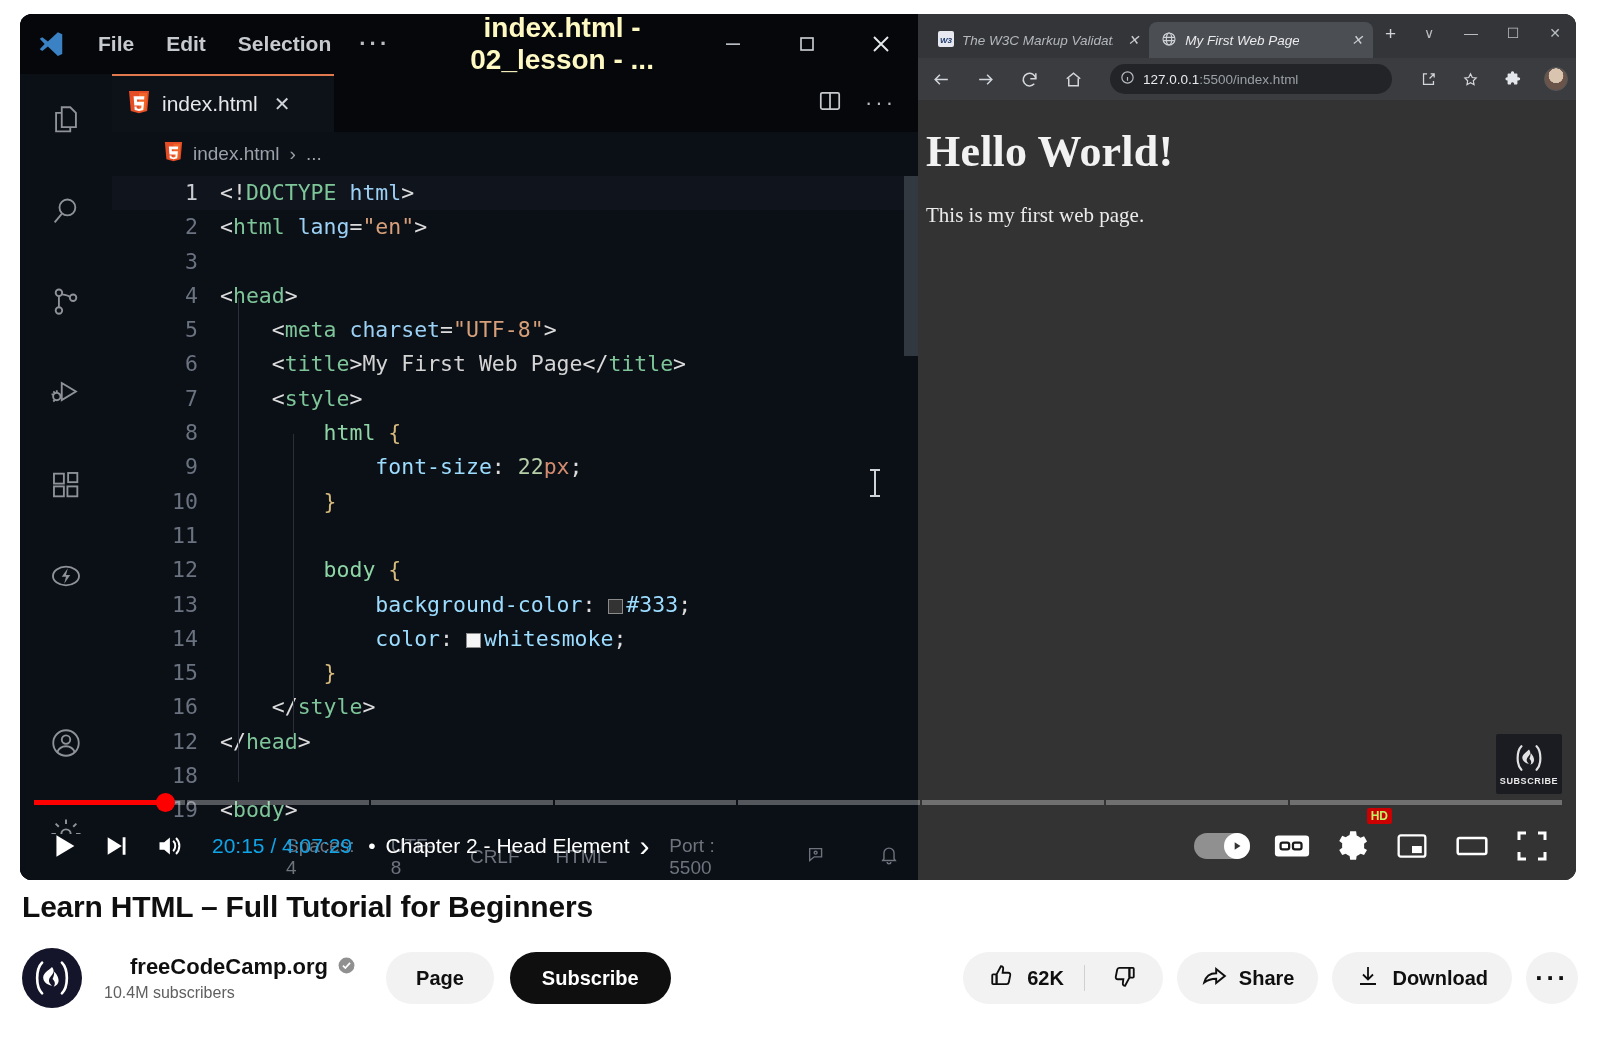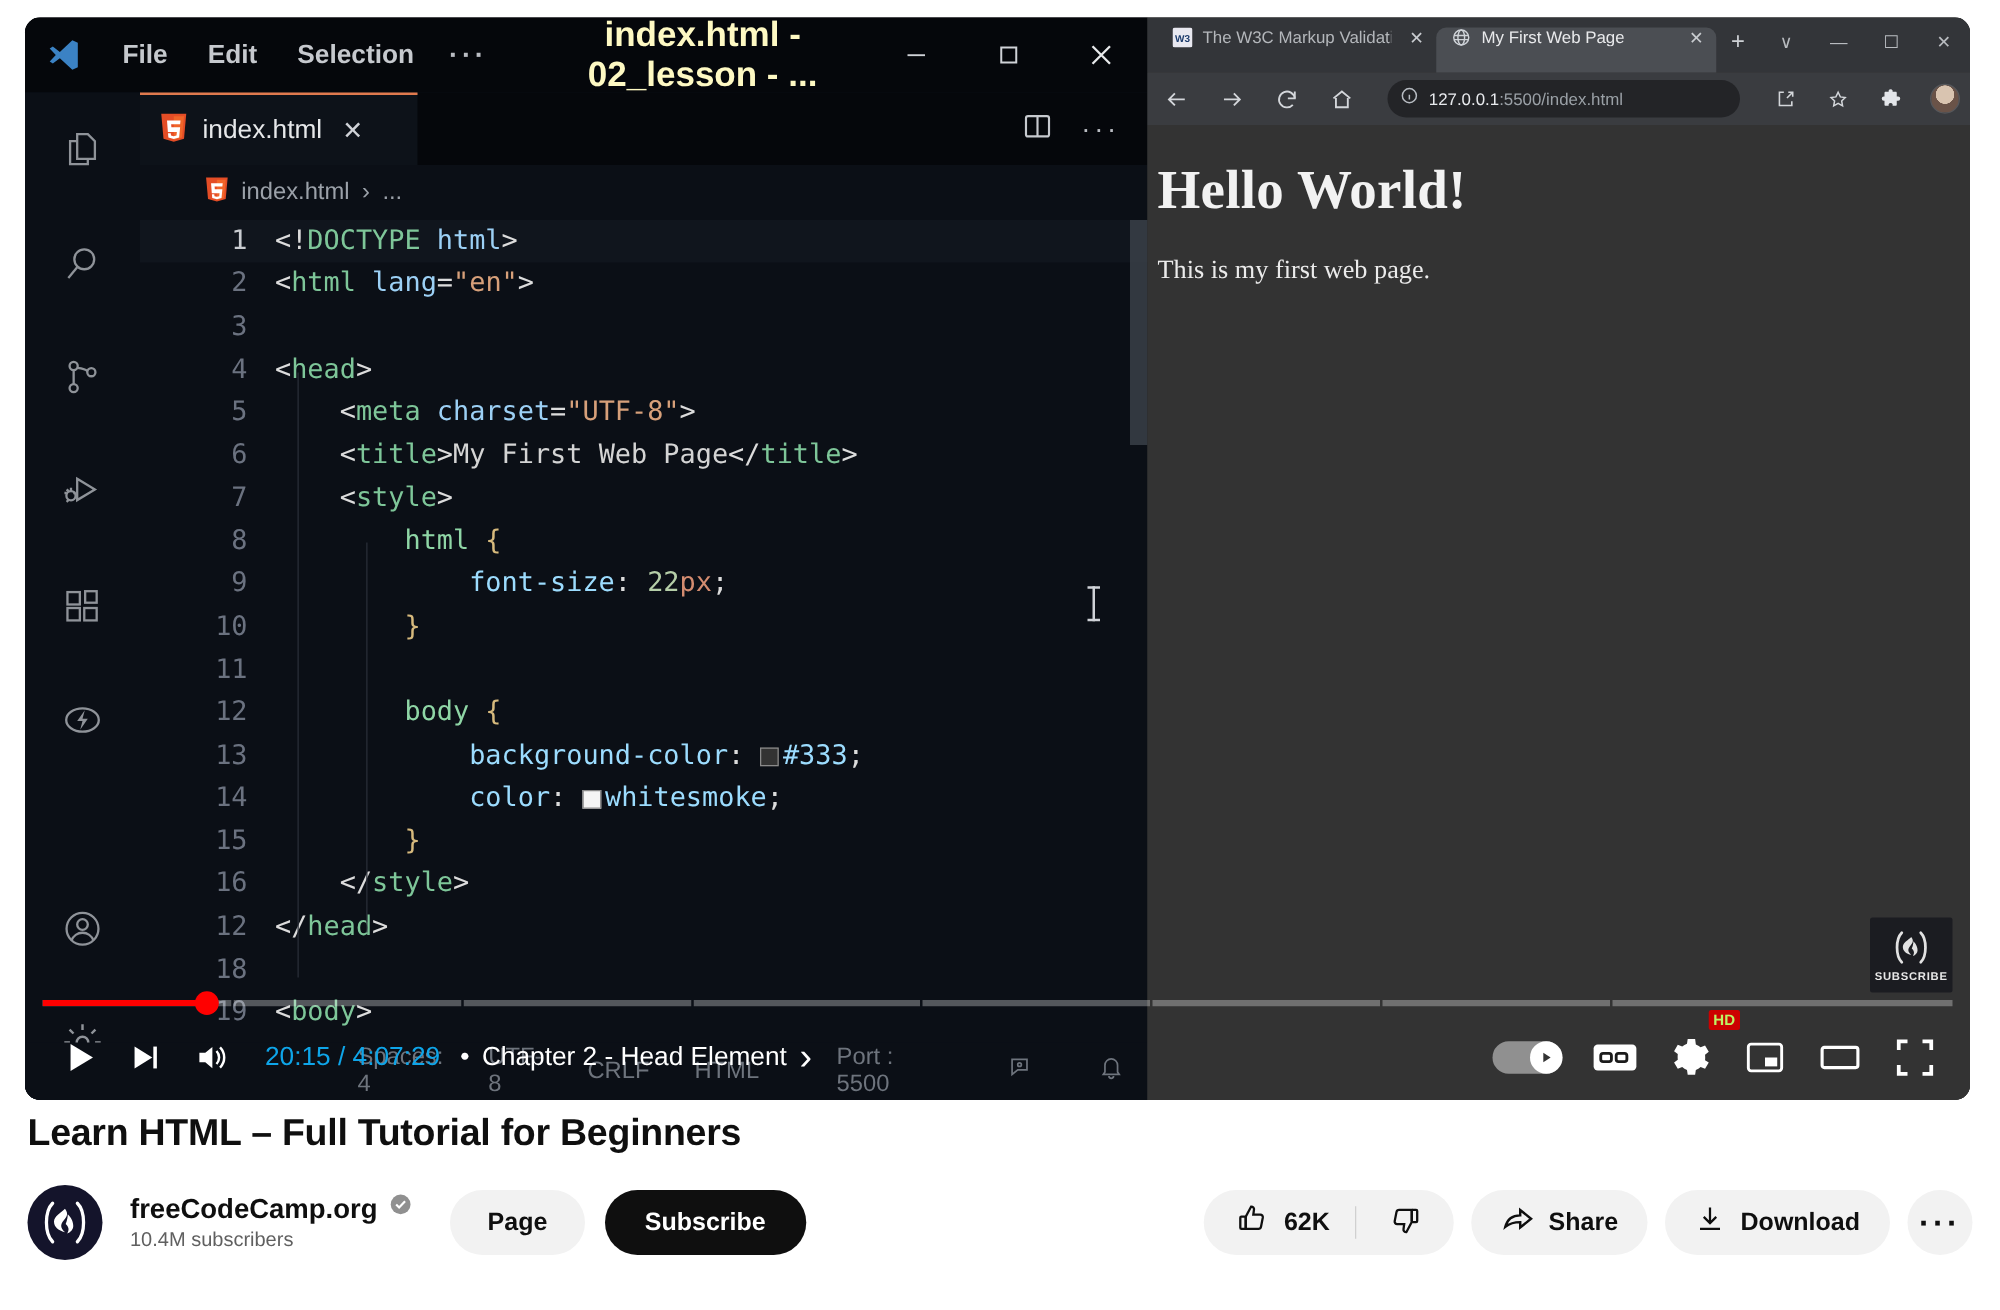--- a/index.html
+++ b/index.html
@@ -125,23 +125,23 @@
   
   #browser {
     position: absolute; left: 898px; top: 0; width: 658px; height: 866px;
     background: #3a3a3a;
   }
   #br-tabstrip {
     height: 44px; background: #333539; display: flex; align-items: flex-end; padding-left: 8px;
     position: relative;
   }
   .br-tab {
-    height: 36px; display: flex; align-items: flex-start; gap: 8px;
+    height: 36px; display: flex; align-items: center; gap: 8px;
     padding: 0 10px 0 12px; border-radius: 8px 8px 0 0;
-    font-size: 13.5px; color: #b4b7bb; min-width: 0;
+    font-size: 13.5px; color: #b4b7bb; min-width: 0; font-style: italic;
   }
   .br-tab.active { background: #4b4e53; color: #e9eaec; }
   .br-tab .tt { max-width: 152px; overflow: hidden; white-space: nowrap; text-overflow: clip; }
   .br-tab .x { color: #c9ccd0; font-size: 14px; margin-left: 6px; }
   #br-newtab { color: #cfd2d6; font-size: 19px; padding: 0 12px 4px 12px; align-self: center; }
   #br-wincontrols { margin-left: auto; display: flex; align-items: center; gap: 0; align-self: flex-start; }
   #br-wincontrols span { width: 42px; height: 38px; display: flex; align-items: center; justify-content: center; color: #b9bcc0; font-size: 14px; }
 
   #br-toolbar {
     height: 42px; background: #3a3c40; display: flex; align-items: center; gap: 14px; padding: 0 8px;
@@ -224,21 +224,21 @@
   #meta { position: absolute; left: 22px; top: 890px; width: 1556px; }
   #video-title {
     font-size: 30px; font-weight: bold; color: #0f0f0f; letter-spacing: -0.2px;
   }
   #channel-row { display: flex; align-items: center; margin-top: 24px; }
   #ch-avatar {
     width: 60px; height: 60px; border-radius: 50%; background: #14142b;
     display: flex; align-items: center; justify-content: center; flex: none;
   }
   #ch-info { margin-left: 22px; }
-  #ch-name-row { display: flex; gap: 9px; }
+  #ch-name-row { display: flex; align-items: center; gap: 9px; margin-left: 26px; }
   #ch-name { font-size: 22px; font-weight: bold; color: #0f0f0f; }
   #ch-subs { font-size: 16px; color: #606060; margin-top: 4px; }
   #join-btn {
     margin-left: 30px; height: 52px; padding: 0 30px; border-radius: 26px;
     background: #f2f2f2; color: #0f0f0f; font-size: 20px; font-weight: bold;
     display: flex; align-items: center; justify-content: center;
   }
   #subscribe-btn {
     margin-left: 16px; height: 52px; padding: 0 32px; border-radius: 26px;
     background: #0f0f0f; color: #fff; font-size: 20px; font-weight: bold;

